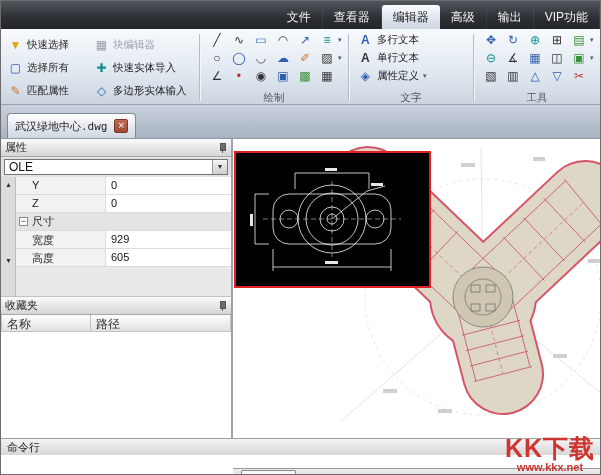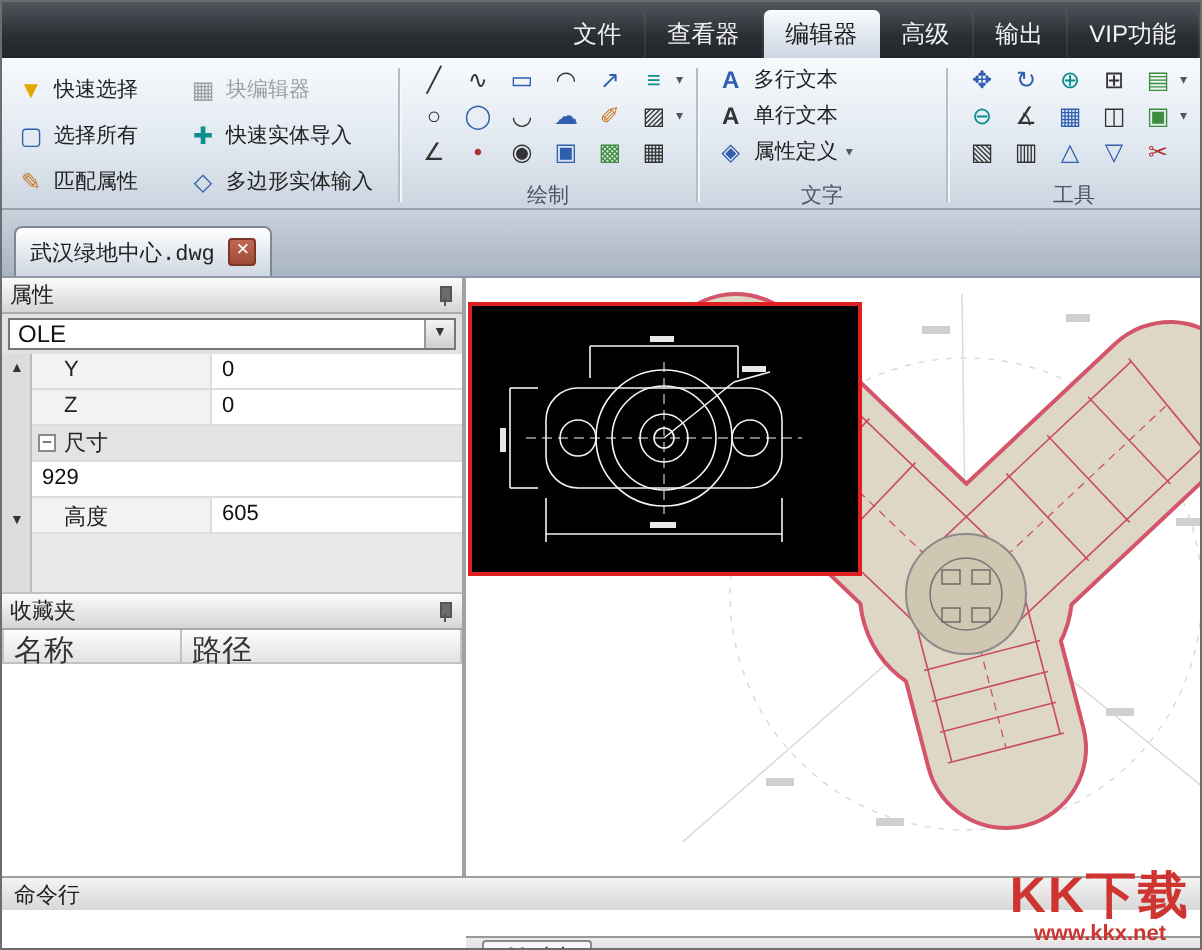--- a/index.html
+++ b/index.html
@@ -66,21 +66,21 @@
   .rail { width:15px; background:#dcdcdc; border-right:1px solid #bbb; position:relative; }
   .railbtn { position:absolute; left:2px; width:11px; height:11px; font-size:7px; line-height:11px; text-align:center; color:#333; cursor:pointer; }
   .railbtn.up { top:2px; } .railbtn.down { top:78px; }
   .prows { flex:1; background:#e9e9e9; }
   .prow { display:grid; grid-template-columns:90px 1fr; height:18px; font-size:11px; background:#fff; border-bottom:1px solid #dcdcdc; }
   .prow .lab { padding:2px 2px 0 16px; background:#f2f2f2; border-right:1px solid #dcdcdc; color:#222; overflow:hidden; white-space:nowrap; }
   .prow .val { padding:2px 0 0 5px; color:#111; }
   .prow.group { display:flex; align-items:center; gap:4px; background:#e3e3e3; padding-left:3px; color:#222; }
   .cbox { width:9px; height:9px; border:1px solid #8a8a8a; background:#fff; font-size:9px; line-height:7px; text-align:center; color:#333; cursor:pointer; }
   .favcols { height:17px; display:flex; }
-  .favcol { background:linear-gradient(#fdfdfd,#e2e2e2); border:1px solid #c3c3c3; border-top:none; font-size:15px; color:#333; padding:1px 0 0 5px; cursor:pointer; }
+  .favcol { background:linear-gradient(#fdfdfd,#e2e2e2); border:1px solid #c3c3c3; border-top:none; font-size:12px; color:#333; padding:1px 0 0 5px; cursor:pointer; }
   .favcol.name { width:90px; } .favcol.path { flex:1; border-left:none; }
   .favbody { flex:1; background:#fff; }
 
   .splitter { position:absolute; left:230px; top:0; width:2px; height:299px; background:#9aa3ad; }
 
   .canvascol { position:absolute; left:232px; top:0; width:369px; height:299px; }
   .canvas { position:absolute; left:0; top:0; width:369px; height:282px; background:#fff; overflow:hidden; }
   .modelbar { position:absolute; left:0; top:282px; width:369px; height:17px;
     background:linear-gradient(#ececec,#cfcfcf); border-top:1px solid #999; display:flex; align-items:flex-end; padding-left:8px;margin-top:47px; }
   .modeltab { height:15px; padding:1px 12px 0; background:#f7f7f7; border:1px solid #8a8a8a; border-bottom:none;
@@ -262,20 +262,21 @@
           </div>
           <div class="prow">
             <span class="lab">Z</span>
             <span class="val">0</span>
           </div>
           <div class="prow group">
             <span class="cbox">−</span>
             <span>尺寸</span>
           </div>
           <div class="prow">
+            <span class="lab">宽度</span>
             <span class="val">929</span>
           </div>
           <div class="prow">
             <span class="lab">高度</span>
             <span class="val">605</span>
           </div>
         </div>
       </div>
       <div class="phead">
         <span>收藏夹</span>

